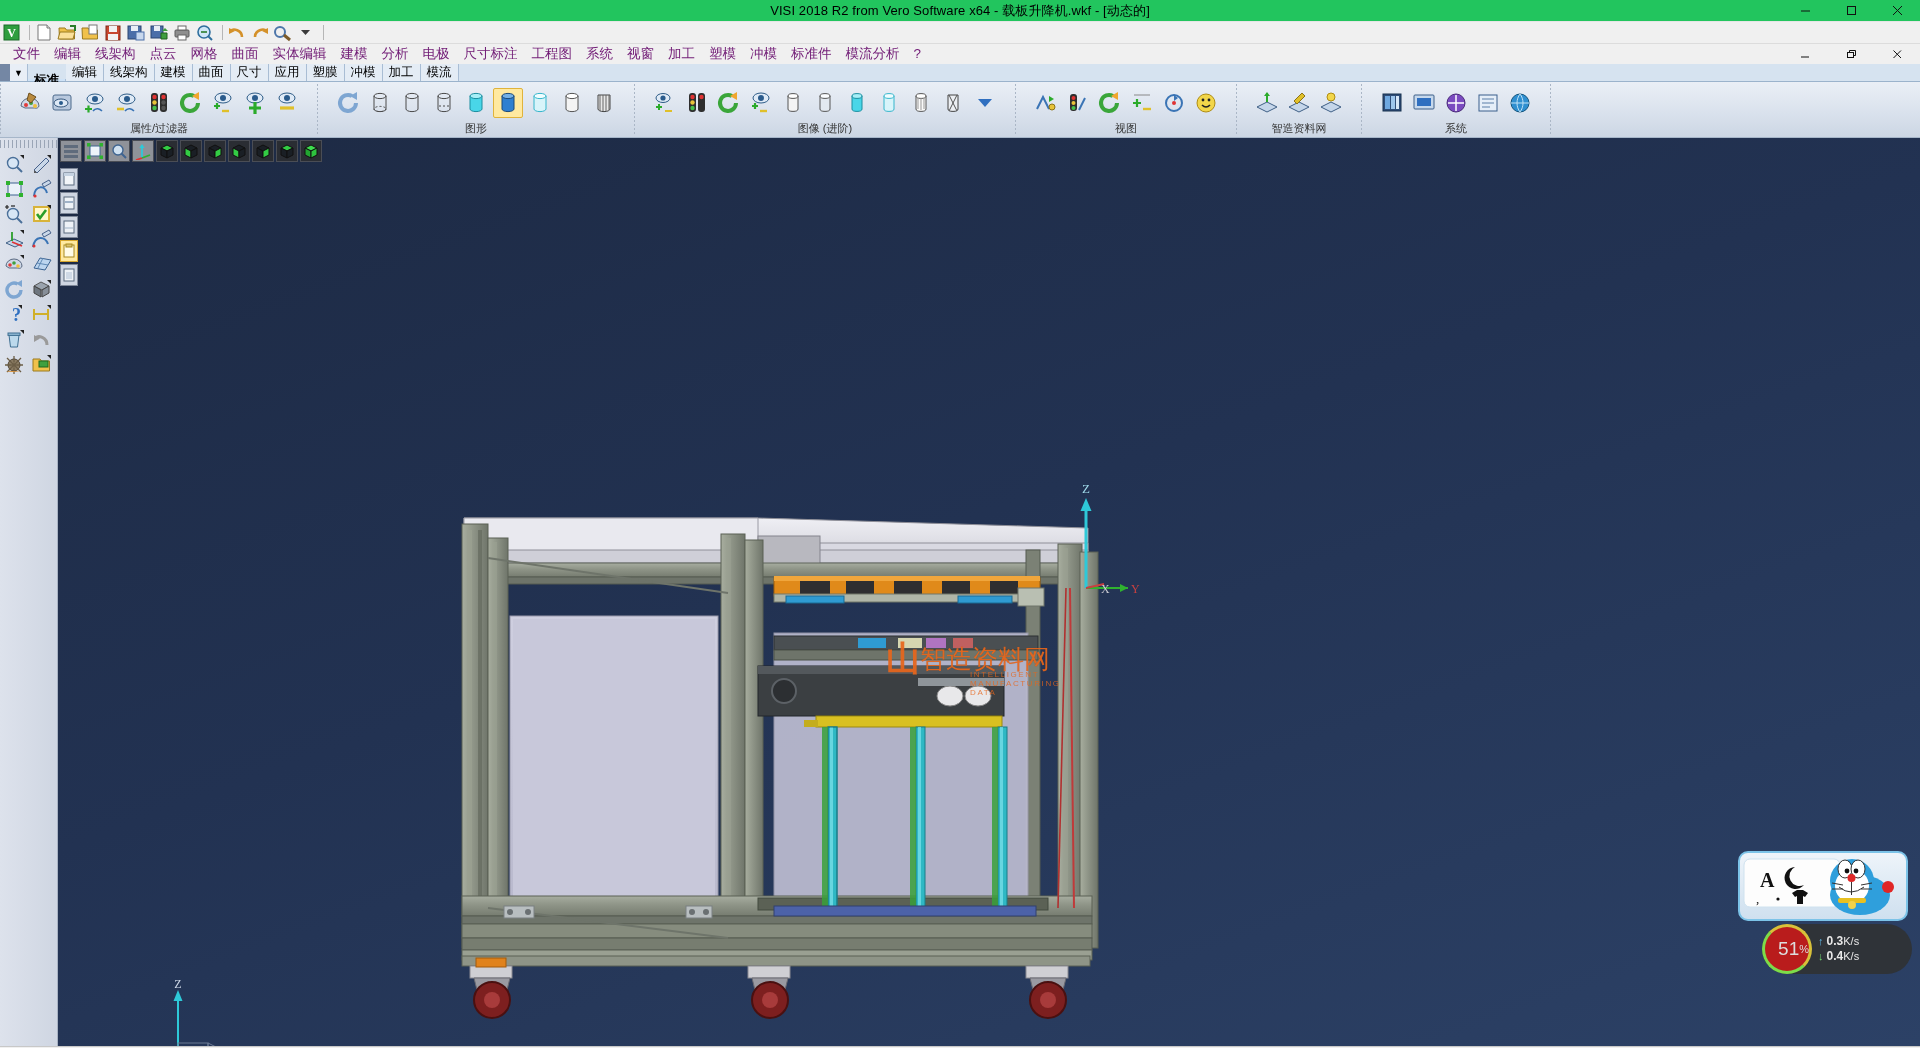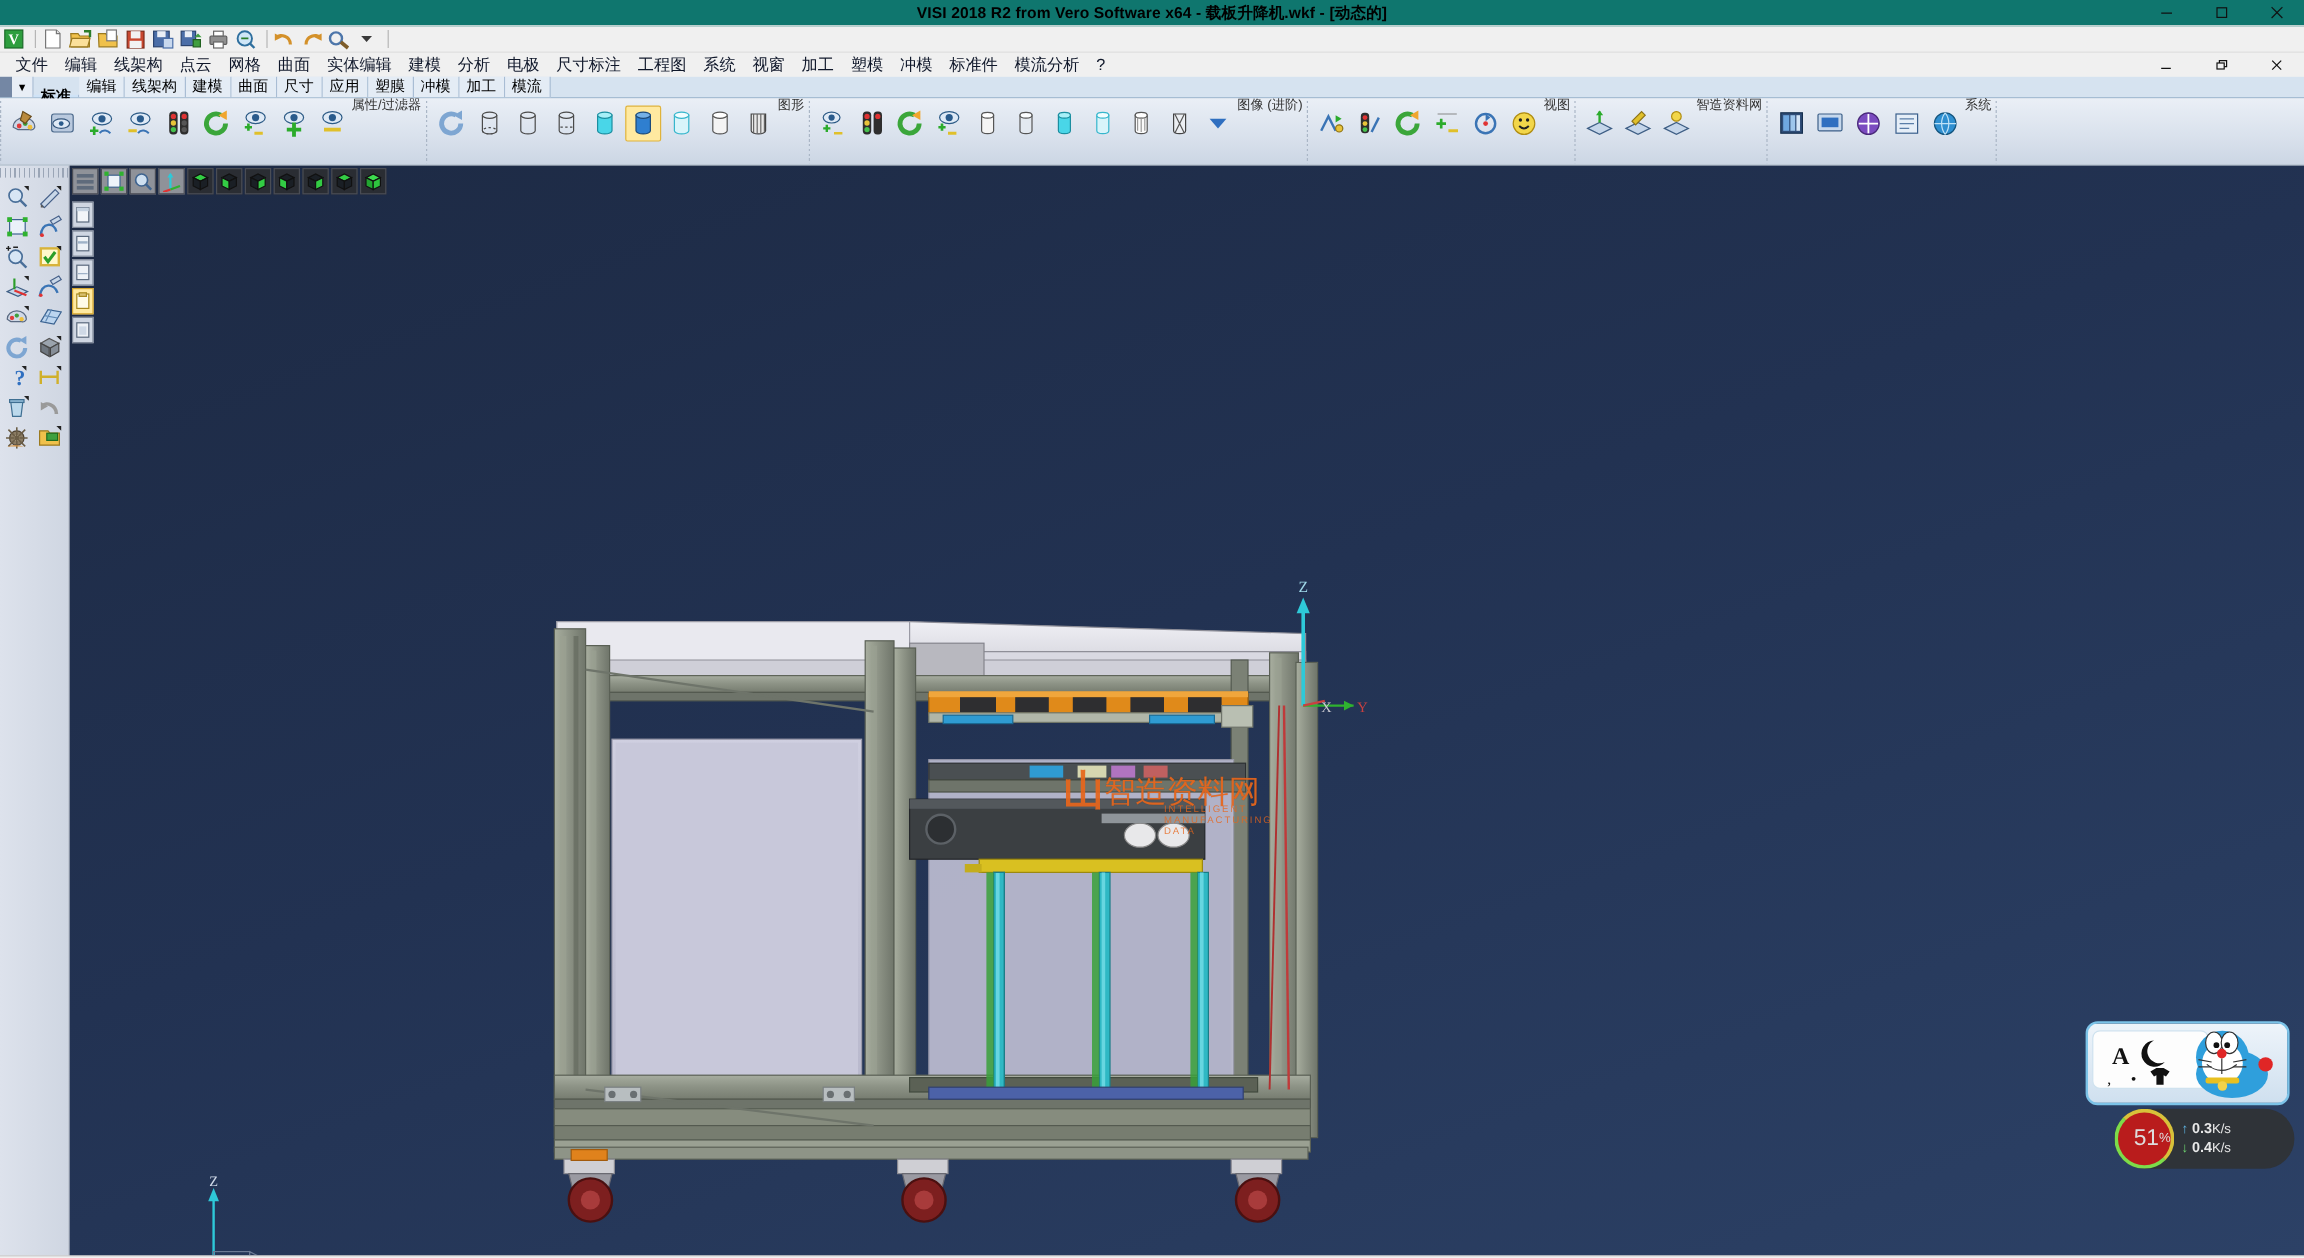--- a/index.html
+++ b/index.html
@@ -6,22 +6,22 @@
   html,body { width:1920px; height:1048px; overflow:hidden; }
   body {
     font-family: "Liberation Sans", "DejaVu Sans", sans-serif;
     font-size: 13px;
     background:#f0f0f0;
     -webkit-font-smoothing: none;
   }
 
   
   .titlebar{
-    height:22px; background:#0f766e; display:flex; align-items:center;
-    position:relative; border-bottom:1px solid #e6e6e6;font-weight:bold;
+    height:22px; background:#22c55e; display:flex; align-items:center;
+    position:relative; border-bottom:1px solid #e6e6e6;
   }
   .titlebar .title{
     position:absolute; left:0; right:0; text-align:center;
     font-size:13px; color:#000; line-height:22px; letter-spacing:.1px;
   }
   .winbtns{ margin-left:auto; display:flex; height:22px; z-index:3;}
   .winbtn{ width:46px; height:22px; display:flex; align-items:center; justify-content:center;
            font-size:13px; color:#222; }
   .winbtn svg{display:block;}
 
@@ -29,21 +29,21 @@
   .qat{
     height:22px; background:#f0f0f0; display:flex; align-items:center;
     padding-left:2px; border-bottom:1px solid #dcdcdc;
   }
   .qat .qicon{ width:22px; height:20px; margin-right:1px; position:relative; }
   .sep-v{ width:1px; height:15px; background:#b6b6b6; margin:0 4px; }
 
   
   .menubar{
     height:20px; background:#f0f0f0; display:flex; align-items:center;
-    padding-left:6px; font-size:13.5px; color:#0f172a;
+    padding-left:6px; font-size:13.5px; color:#701a75;
   }
   .menubar .mi{ padding:0 7px; line-height:20px; white-space:nowrap;}
 
   
   .tabrow{
     height:18px; background:#d6e3f0; display:flex; align-items:stretch;
     border-bottom:1px solid #9bb3cc; font-size:12.5px;
   }
   .tabrow .handle{ width:10px; background:#7487a4; }
   .tabrow .drop{ width:18px; display:flex;align-items:center;justify-content:center;
@@ -53,22 +53,22 @@
     background:#e4ecf5; color:#000; white-space:nowrap;
   }
   .tab.active{ background:#cfe3f7; font-weight:bold;margin-top:15px; }
 
   
   .ribbon{
     height:56px; background:#dfe6f0; display:flex; align-items:flex-start;
     border-bottom:1px solid #a6b6c9; position:relative;
     background:linear-gradient(#eaeff6 0%, #dae2ed 55%, #ccd6e4 100%);
   }
-  .rgroup{ height:56px; display:flex; flex-direction:row; position:relative;
-           padding:0 4px; }
+  .rgroup{ height:56px; display:flex; flex-direction:column; position:relative;
+           padding:0 14px;align-items:center; }
   .rgroup .icons{ display:flex; align-items:center; height:40px; padding-top:2px;}
   .rgroup .glabel{ text-align:center; font-size:11px; color:#333; line-height:12px; }
   .rsep{ width:1px; height:52px; margin-top:2px;
          background:repeating-linear-gradient(#aab6c6 0 2px, transparent 2px 4px);}
   .ricon{ width:30px; height:30px; margin:0 1px; position:relative;
           display:flex;align-items:center;justify-content:center; border-radius:2px;}
   .ricon.sel{ background:#ffe9a0; border:1px solid #e0b33b; }
 
   
   .main{ display:flex; height:908px; }

